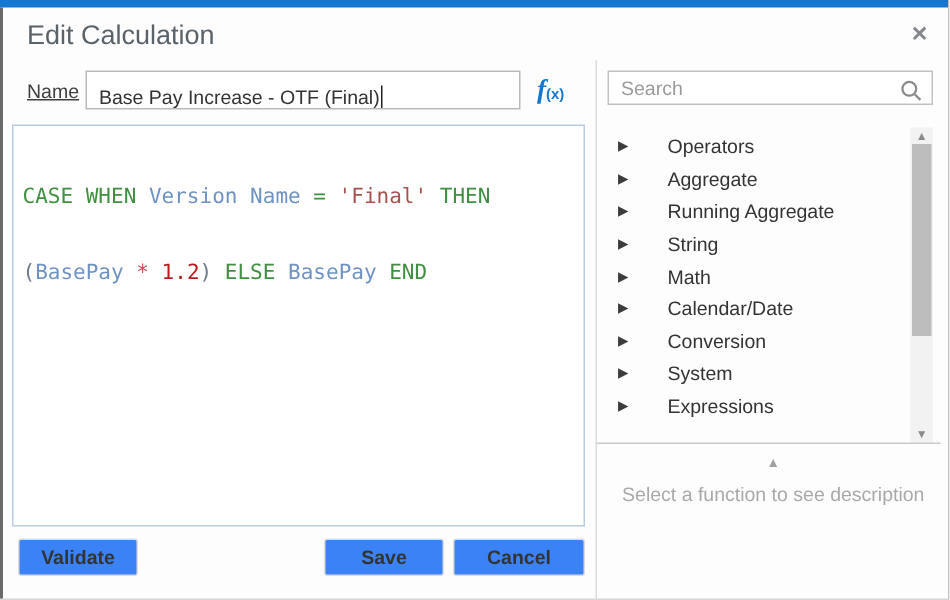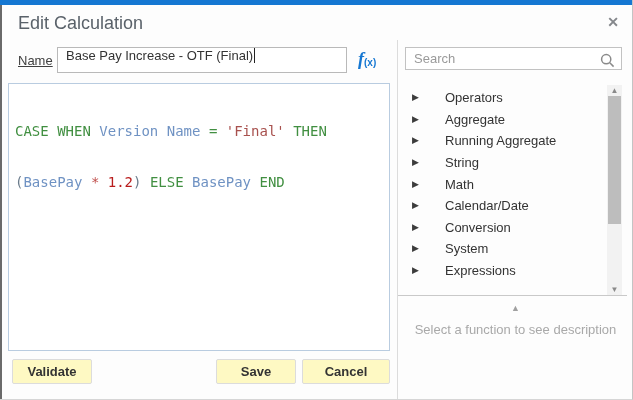--- a/index.html
+++ b/index.html
@@ -5,38 +5,38 @@
   html,body{margin:0;padding:0;background:#e9e9e9;font-family:"Liberation Sans",sans-serif;}
   .dialog{position:relative;width:633px;height:400px;background:#fdfdfd;overflow:hidden;
           border-right:1px solid #c4c4c4;border-bottom:1px solid #d6d6d6;box-sizing:border-box;}
   .topbar{position:absolute;left:0;top:0;width:100%;height:5px;background:#1577d2;}
   .left-border{position:absolute;left:0;top:5px;width:2px;height:395px;background:#6a6a6a;}
   .title{position:absolute;left:18px;top:13px;font-size:18px;color:#5a626a;}
   .close{position:absolute;left:602px;top:11px;width:22px;height:22px;text-align:center;
          line-height:22px;font-size:14px;font-weight:bold;color:#85888c;cursor:pointer;}
   .name-label{position:absolute;left:18px;top:53px;font-size:13px;color:#3f3f3f;text-decoration:underline;}
   .name-input{position:absolute;left:57px;top:47px;width:290px;height:26px;background:#fff;
-              border:1px solid #b9b9b9;box-sizing:border-box;display:flex;align-items:flex-start;
+              border:1px solid #b9b9b9;box-sizing:border-box;display:flex;align-items:flex-end;
               padding-left:8px;font-size:13px;color:#333;white-space:nowrap;overflow:hidden;}
   .caret{display:inline-block;width:1px;height:15px;background:#222;margin-left:1px;}
   .fx{position:absolute;left:358px;top:49px;width:30px;height:22px;color:#1577d2;cursor:pointer;}
   .fx .f{font-family:"Liberation Serif",serif;font-style:italic;font-weight:bold;font-size:18px;}
   .fx .x{font-size:10px;font-weight:bold;position:relative;top:1px;}
   .editor{position:absolute;left:8px;top:83px;width:382px;height:268px;background:#fff;
           border:1px solid #b9cce0;box-sizing:border-box;padding:5px 6px;
           font-family:"DejaVu Sans Mono","Liberation Mono",monospace;font-size:14px;
           line-height:17px;white-space:pre-wrap;cursor:text;}
   .tok-keyword{color:#418f41;}
   .tok-identifier{color:#6f92c3;}
   .tok-operator-eq{color:#418f41;}
   .tok-operator-mult{color:#c0504d;}
   .tok-string{color:#a8514e;margin-top:13px;}
   .tok-number{color:#b91c1c;}
   .tok-paren{color:#6b7c8c;}
-  .btn{position:absolute;height:25px;background:#fef9c3;border:1px solid #dcdcdc;border-radius:2px;
+  .btn{position:absolute;height:25px;background:#3b82f6;border:1px solid #dcdcdc;border-radius:2px;
        font-family:"Liberation Sans",sans-serif;font-size:13px;font-weight:bold;color:#333;
        text-align:center;line-height:23px;box-sizing:border-box;cursor:pointer;}
   .btn-validate{left:12px;top:359px;width:80px;}
   .btn-save{left:216px;top:359px;width:80px;}
   .btn-cancel{left:302px;top:359px;width:88px;}
   .panel-divider{position:absolute;left:397px;top:40px;width:1px;height:360px;background:#dcdcdc;}
   .search-box{position:absolute;left:405px;top:47px;width:217px;height:23px;background:#fff;
               border:1px solid #c2c2c2;box-sizing:border-box;}
   .search-box input{position:absolute;left:0;top:0;width:100%;height:100%;border:none;outline:none;
               padding:0 26px 0 8px;font-size:13px;color:#333;box-sizing:border-box;background:transparent;

